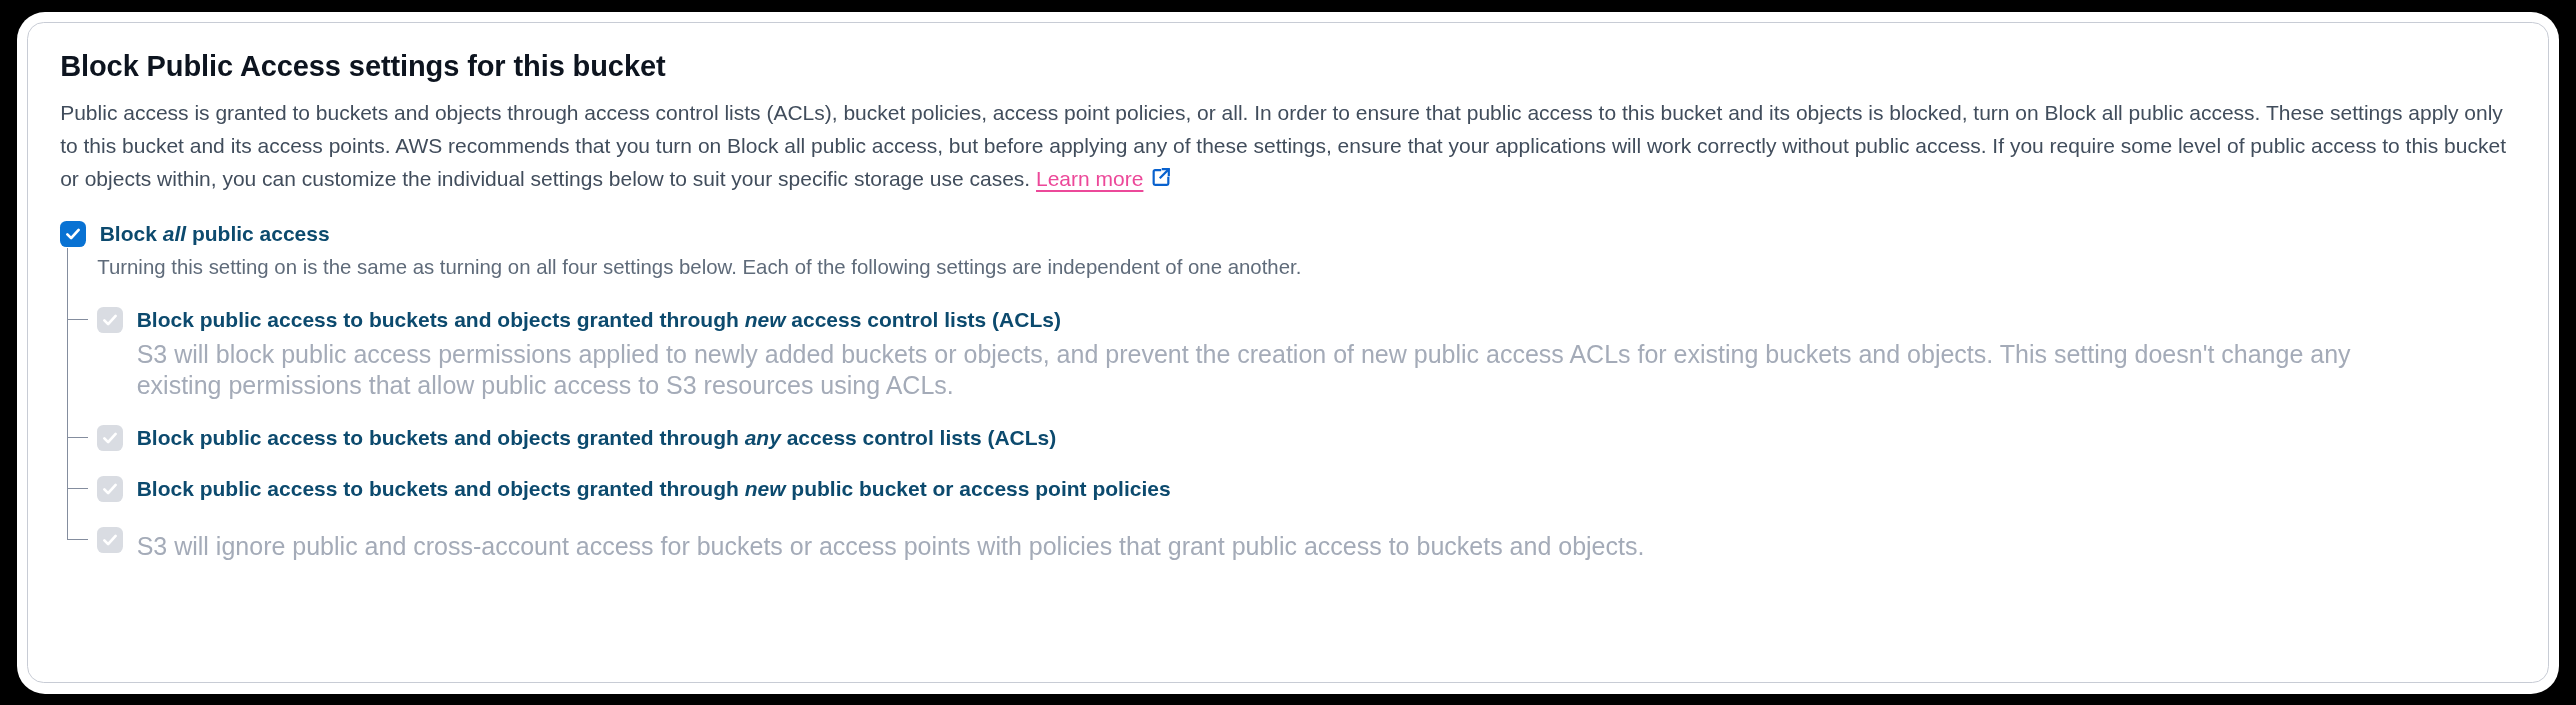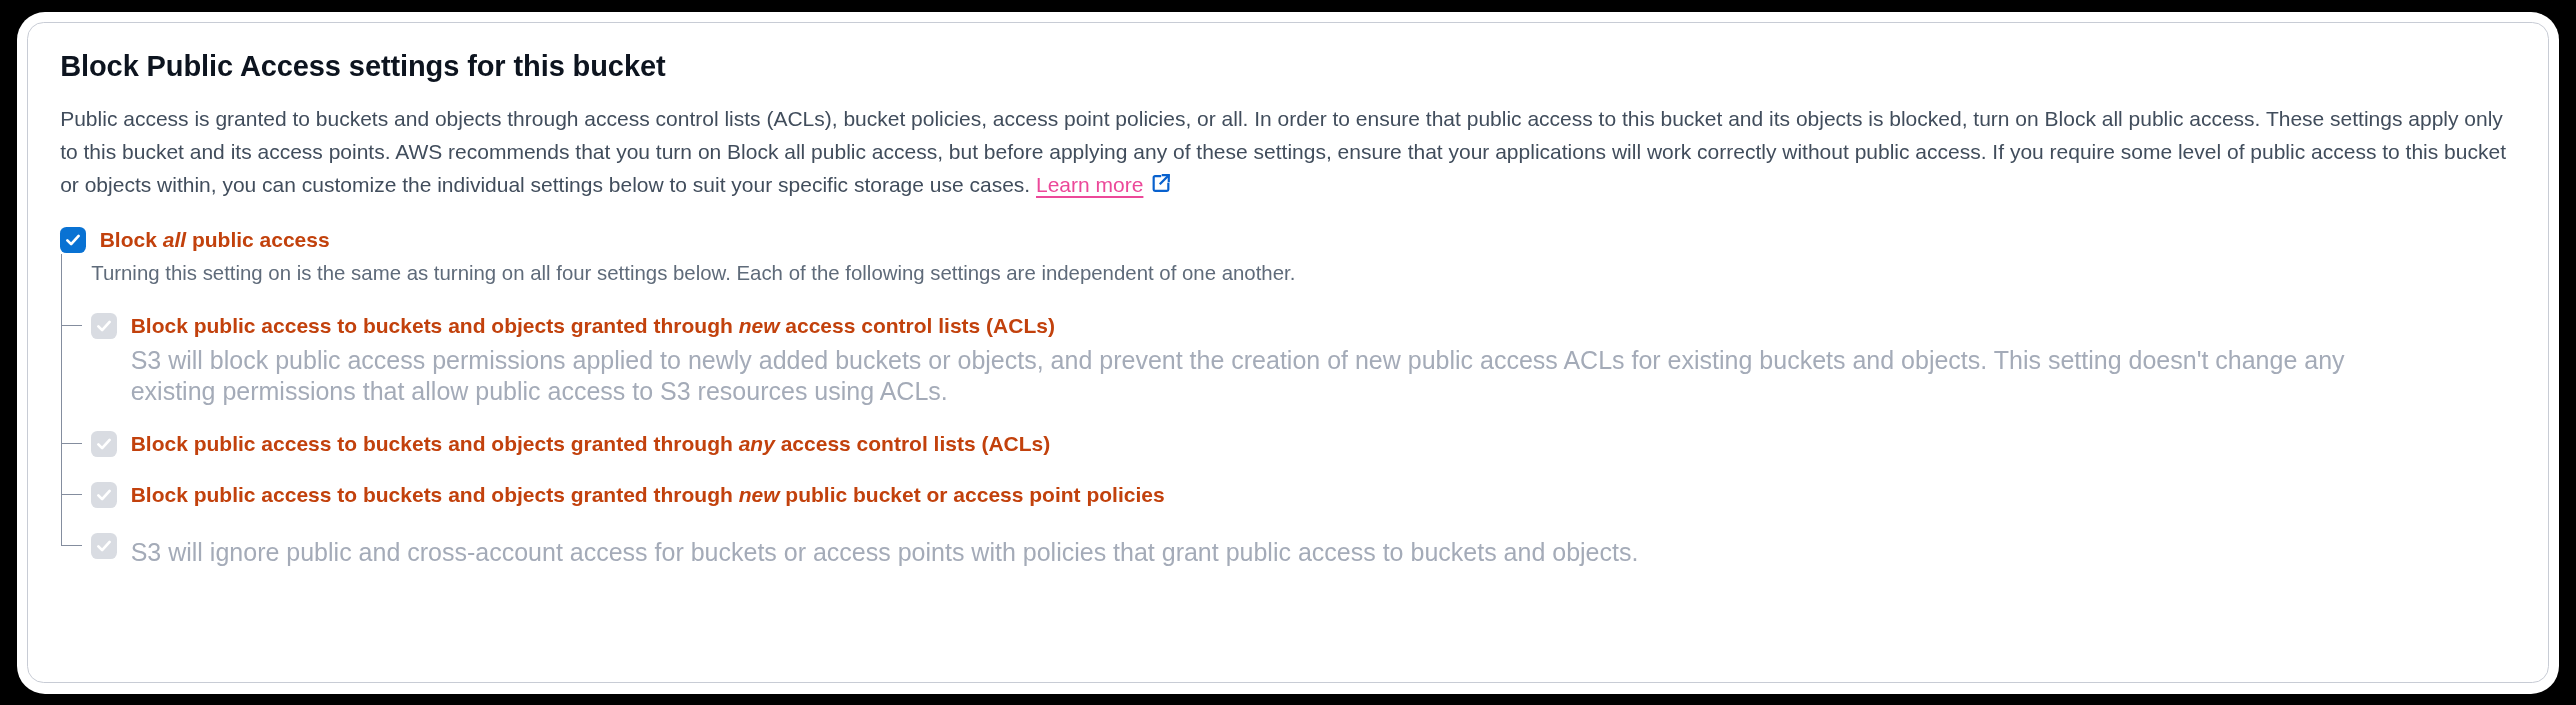--- a/index.html
+++ b/index.html
@@ -16,21 +16,21 @@
     padding:10.2px;box-sizing:border-box;
   }
   .container{
     width:100%;height:100%;box-sizing:border-box;
     background:#fff;
     border:1.3px solid #c8ccd5;border-radius:16.6px;
     padding:27px 36px 25.5px 32px;
     overflow:hidden;
   }
   .panel-title{
-    margin:0 0 19px 0;
+    margin:0 0 13px 0;
     font-size:29px;font-weight:700;color:#0d141f;
     letter-spacing:-0.1px;
   }
   .panel-desc{
     margin:0;
     font-size:21px;line-height:33px;color:#414d5c;
   }
   .learn-more{
     color:#ec4899;text-decoration:underline;text-underline-offset:3.8px;
     cursor:pointer;white-space:nowrap;
@@ -43,26 +43,26 @@
   }
   .cbx{
     width:25.5px;height:25.5px;flex:0 0 25.5px;border-radius:6.4px;
     display:flex;align-items:center;justify-content:center;
     margin-top:1.3px;
   }
   .cbx.checked{background:#0972d3;cursor:pointer;}
   .cbx.disabled{background:#d9dce2;cursor:default;}
   .cbx svg{display:block;}
   .cbx-label{
-    font-size:21px;font-weight:700;color:#c2410c;line-height:28px;
+    font-size:21px;font-weight:700;color:#0c4a6e;line-height:28px;
     cursor:pointer;
   }
   .cbx-label .it{font-style:italic;}
   
-  .tree{margin-left:1px;}
+  .tree{margin-left:7px;}
   .main-desc{
     position:relative;
     border-left:1.3px solid #848d9e;
     padding:3.8px 0 0 29px;
     font-size:20.4px;line-height:31px;color:#5f6b7a;
   }
   .tree-row{
     position:relative;
     padding:23px 0 0 30px;
     display:flex;align-items:flex-start;gap:14px;

